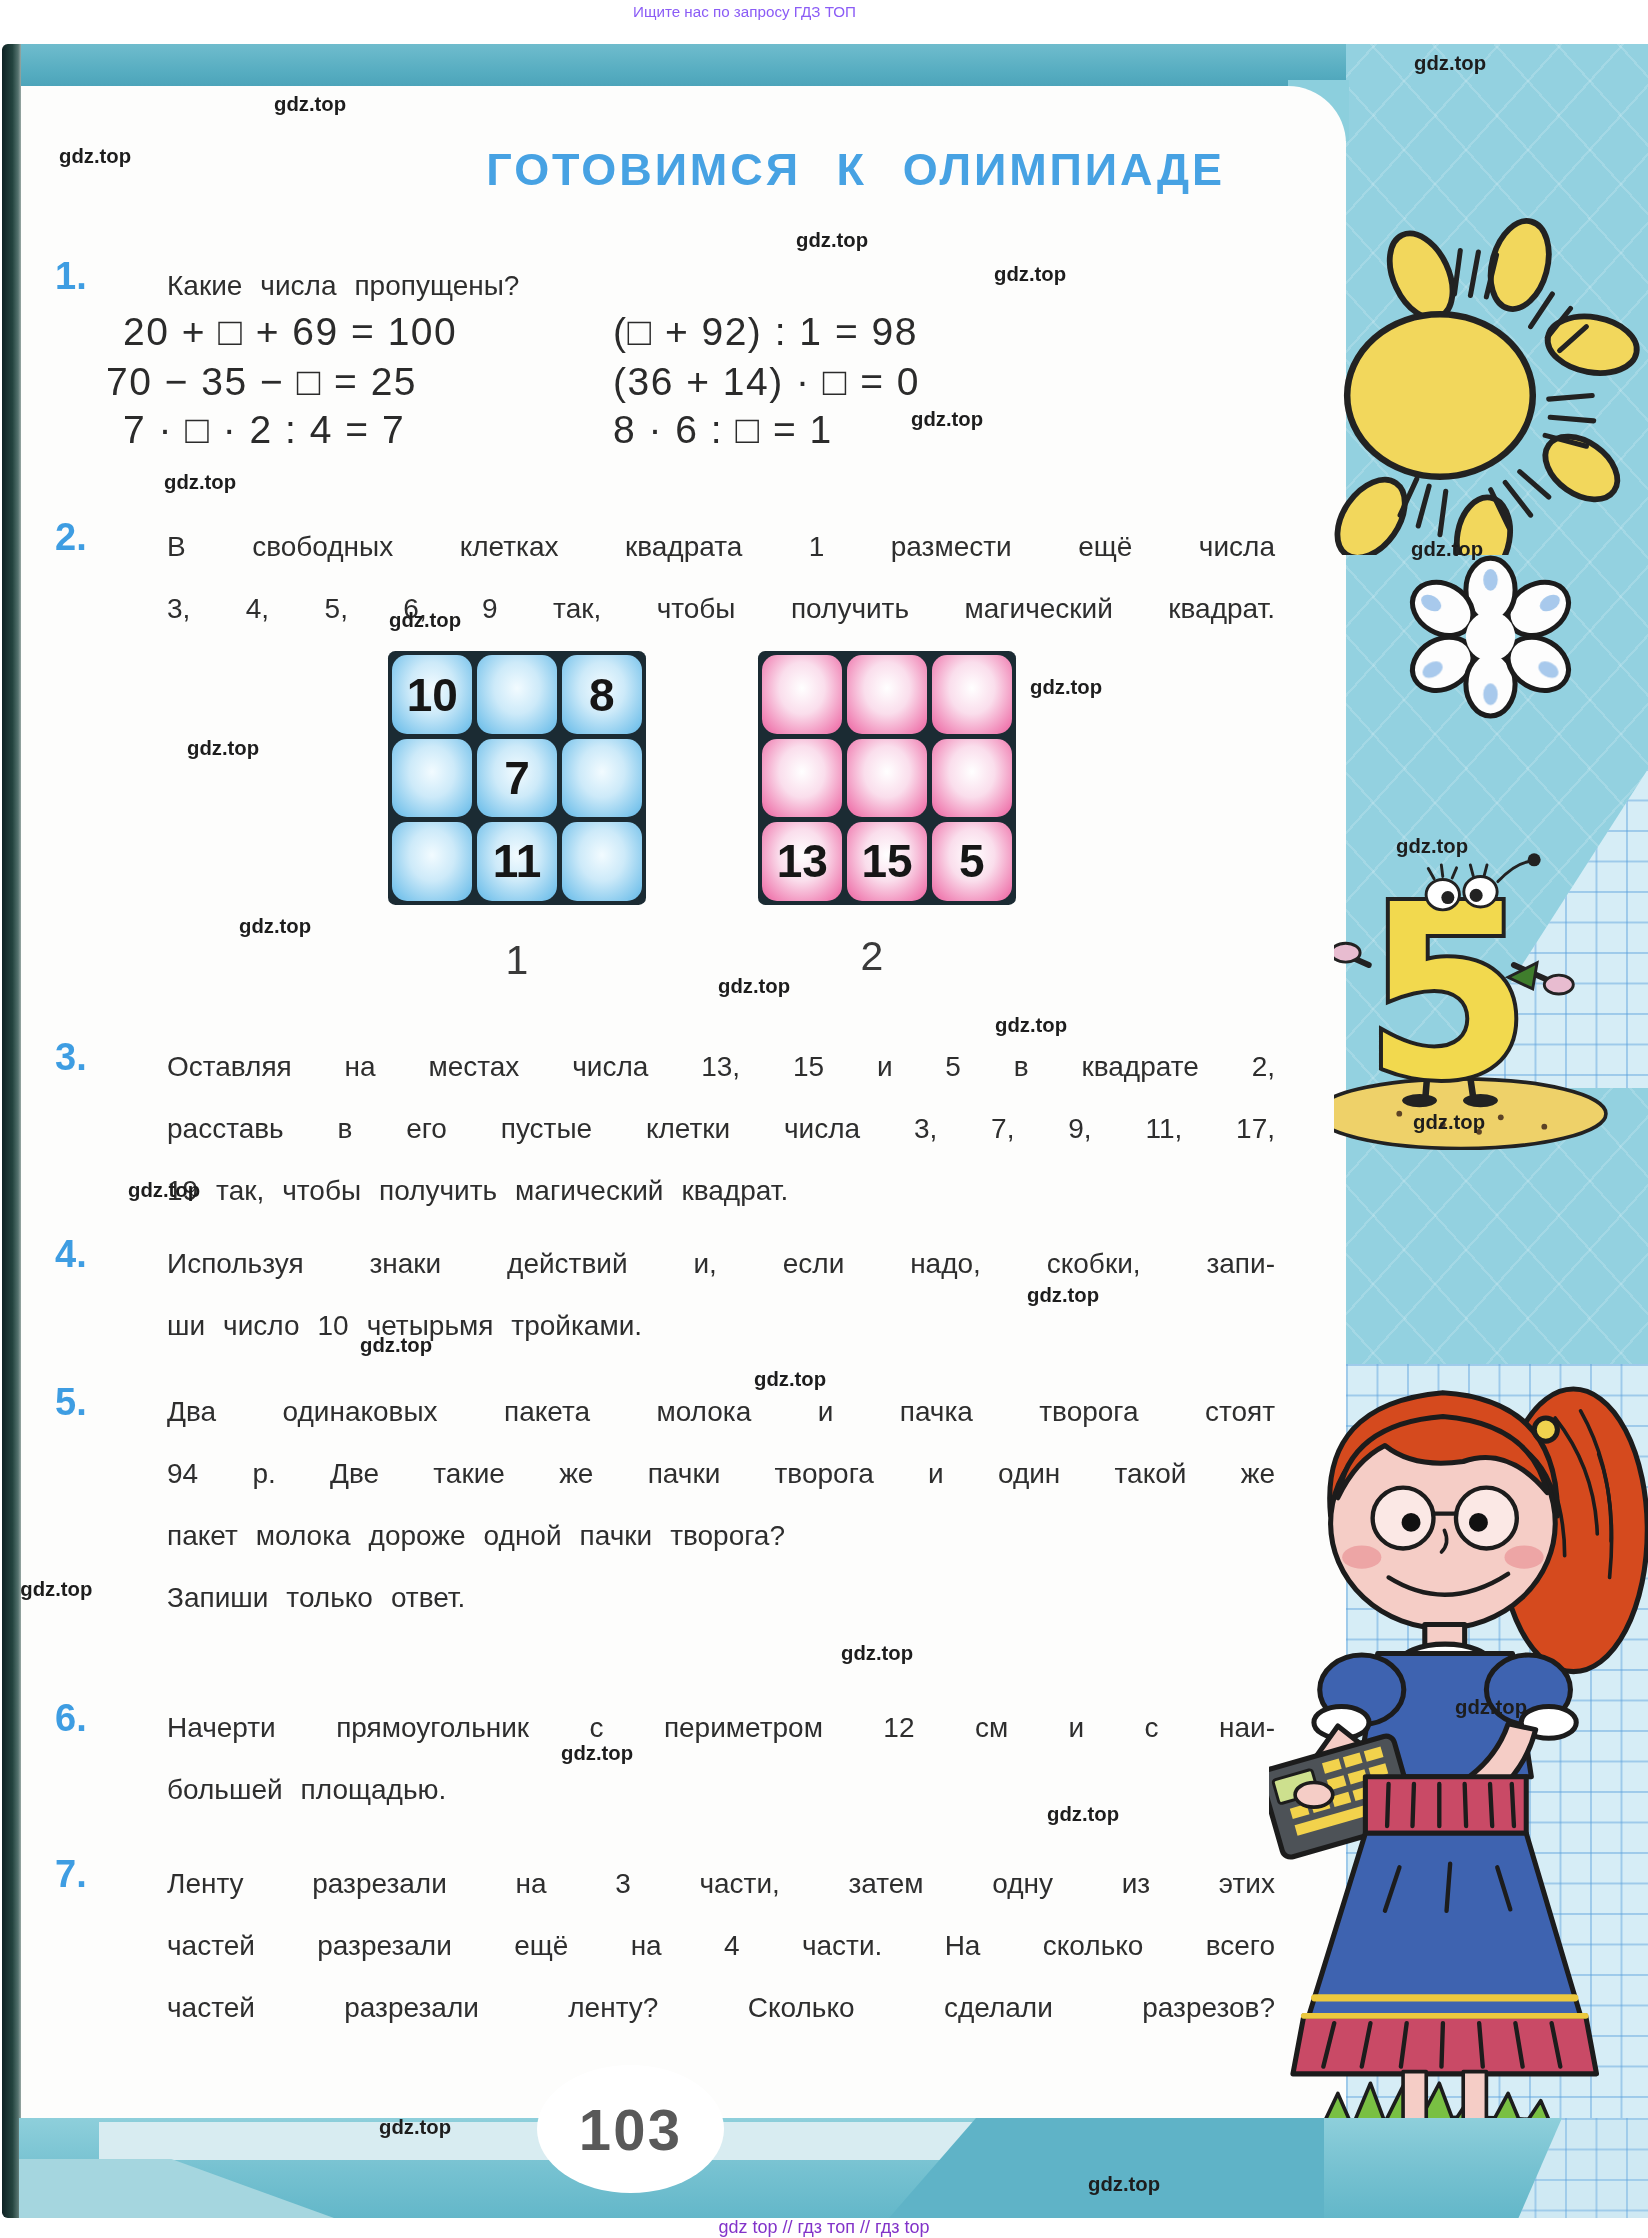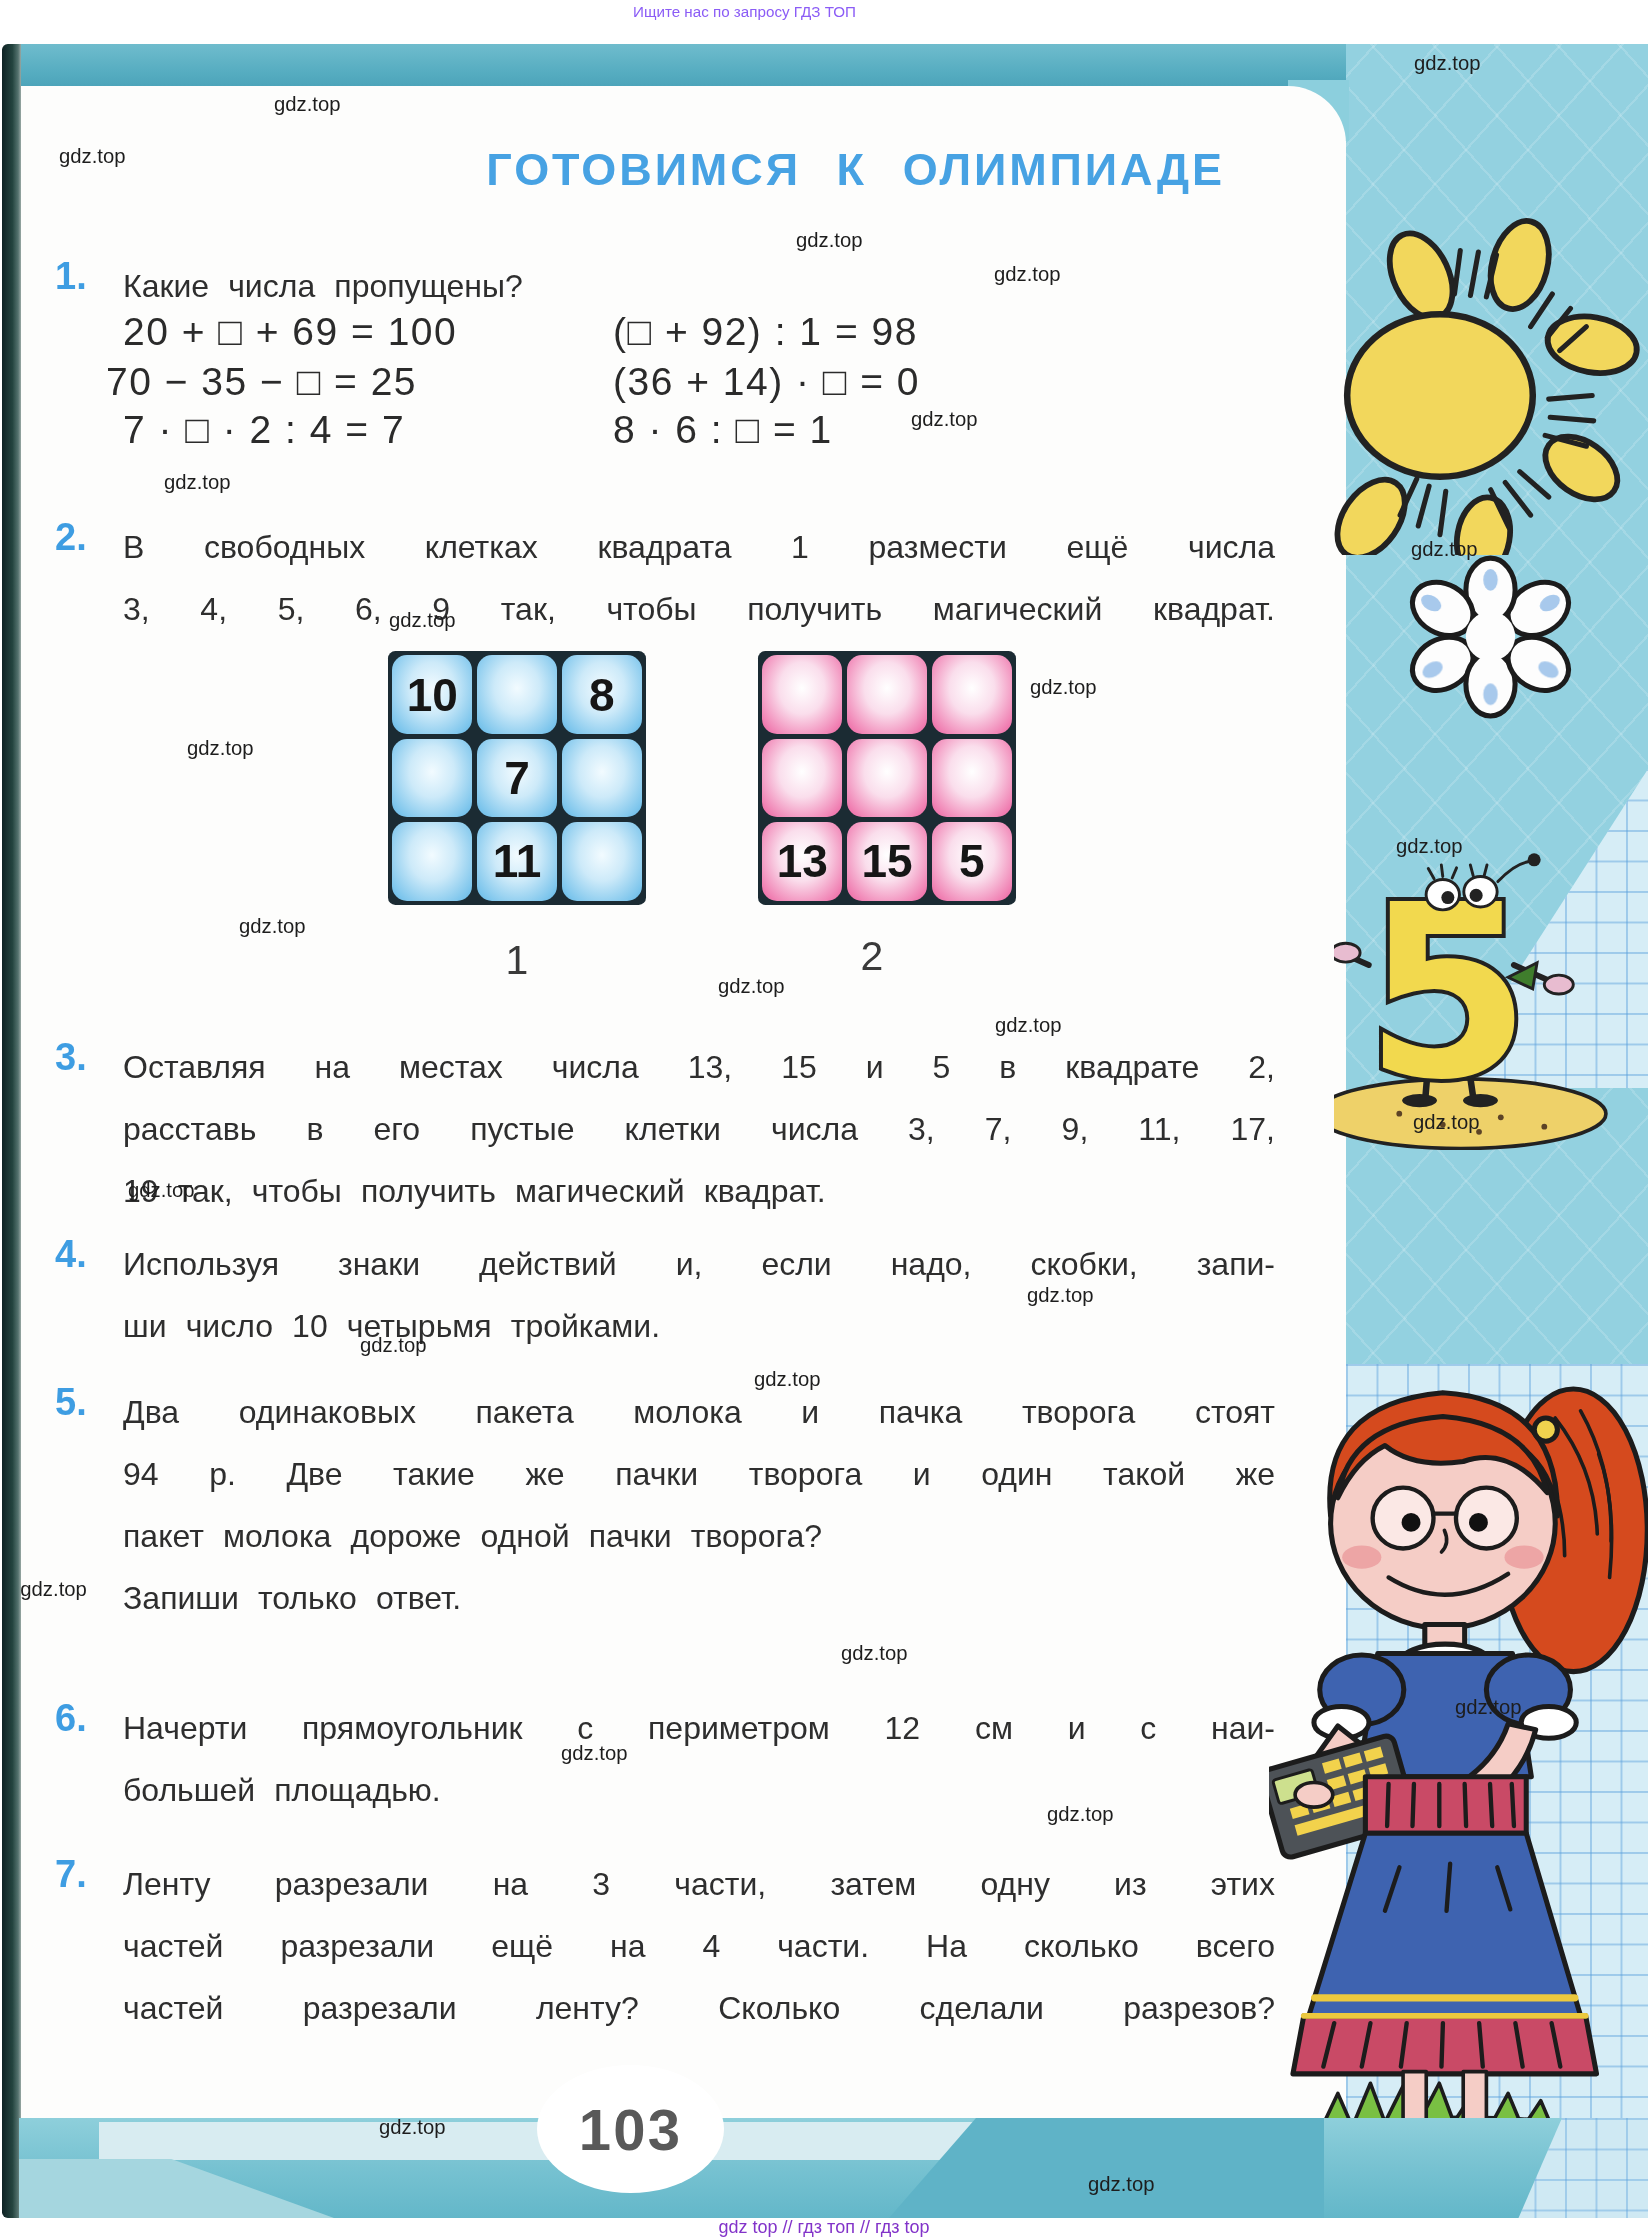--- a/index.html
+++ b/index.html
@@ -36,21 +36,21 @@
     clip-path:polygon(100% 0,100% 100%,0 100%);}
   .graph.g2{left:0;top:1320px;width:302px;height:854px;}
   
   .page-title{position:absolute;left:123px;top:144px;width:1102px;text-align:right;
     font-size:45px;font-weight:bold;color:#47a2e3;letter-spacing:2.9px;word-spacing:20.3px;z-index:12;}
   
   .layer{position:absolute;left:0;top:0;width:1648px;height:2239px;z-index:12;pointer-events:none;}
   .prob{position:absolute;left:0;width:1648px;}
   .pnum{position:absolute;left:55px;top:0;width:62px;font-size:38px;font-weight:bold;color:#3e9de2;}
   .ptext{position:absolute;left:123px;top:0;width:1152px;}
-  .line{font-size:32px;line-height:62px;color:#2e2e2e;white-space:nowrap;word-spacing:10.2px;}
+  .line{font-size:28px;line-height:62px;color:#2e2e2e;white-space:nowrap;word-spacing:10.2px;margin-left:44px;}
   .line.fill{text-align:justify;text-align-last:justify;white-space:normal;}
   .eq{position:absolute;font-size:39px;color:#2b2b2b;letter-spacing:1.5px;white-space:nowrap;}
   
   .msquare{position:absolute;width:258px;height:254px;background:#1b2b33;padding:4.4px;
     border-radius:7.3px;display:grid;grid-template-columns:repeat(3,1fr);
     grid-template-rows:repeat(3,1fr);gap:5.1px;box-sizing:border-box;}
   .msquare .cell{border-radius:15px;display:flex;align-items:center;justify-content:center;
     font-size:46px;font-weight:bold;color:#161616;}
   .msquare.blue .cell{background:radial-gradient(ellipse at 50% 42%,#f2fbff 0%,#cdeaf9 40%,#7cc5ec 85%,#5eb2e2 100%);}
   .msquare.pink .cell{background:radial-gradient(ellipse at 50% 42%,#ffffff 0%,#fadeec 40%,#f07fb2 85%,#eb5f9e 100%);}
@@ -70,21 +70,21 @@
     background-size:30.5px 30.5px;
     clip-path:polygon(40% 0,100% 0,100% 100%,10% 100%);}
   
   .badge{position:absolute;left:537px;top:2065px;width:187px;height:128px;background:#ffffff;
     border-radius:50%;display:flex;align-items:center;justify-content:center;z-index:30;}
   .badge span{font-size:58px;font-weight:bold;color:#595959;letter-spacing:2.2px;}
   
   .footer-line{position:absolute;top:2217px;left:0;width:1648px;text-align:center;
     font-size:18px;color:#8233c9;z-index:40;}
   
-  #wm-layer{position:absolute;left:0;top:0;width:1648px;height:1727px;z-index:50;pointer-events:none;}
+  #wm-layer{position:absolute;left:0;top:0;width:1648px;height:1727px;z-index:50;pointer-events:none;font-weight:bold;}
   .wm{position:absolute;font-size:20.3px;color:#1d1d1d;white-space:nowrap;}
   
   .art{position:absolute;z-index:10;}
 </style>
 </head>
 <body>
 
 <div class="top-note">Ищите нас по запросу ГДЗ ТОП</div>
 <div class="spine"></div>
 <div class="top-band"></div>

